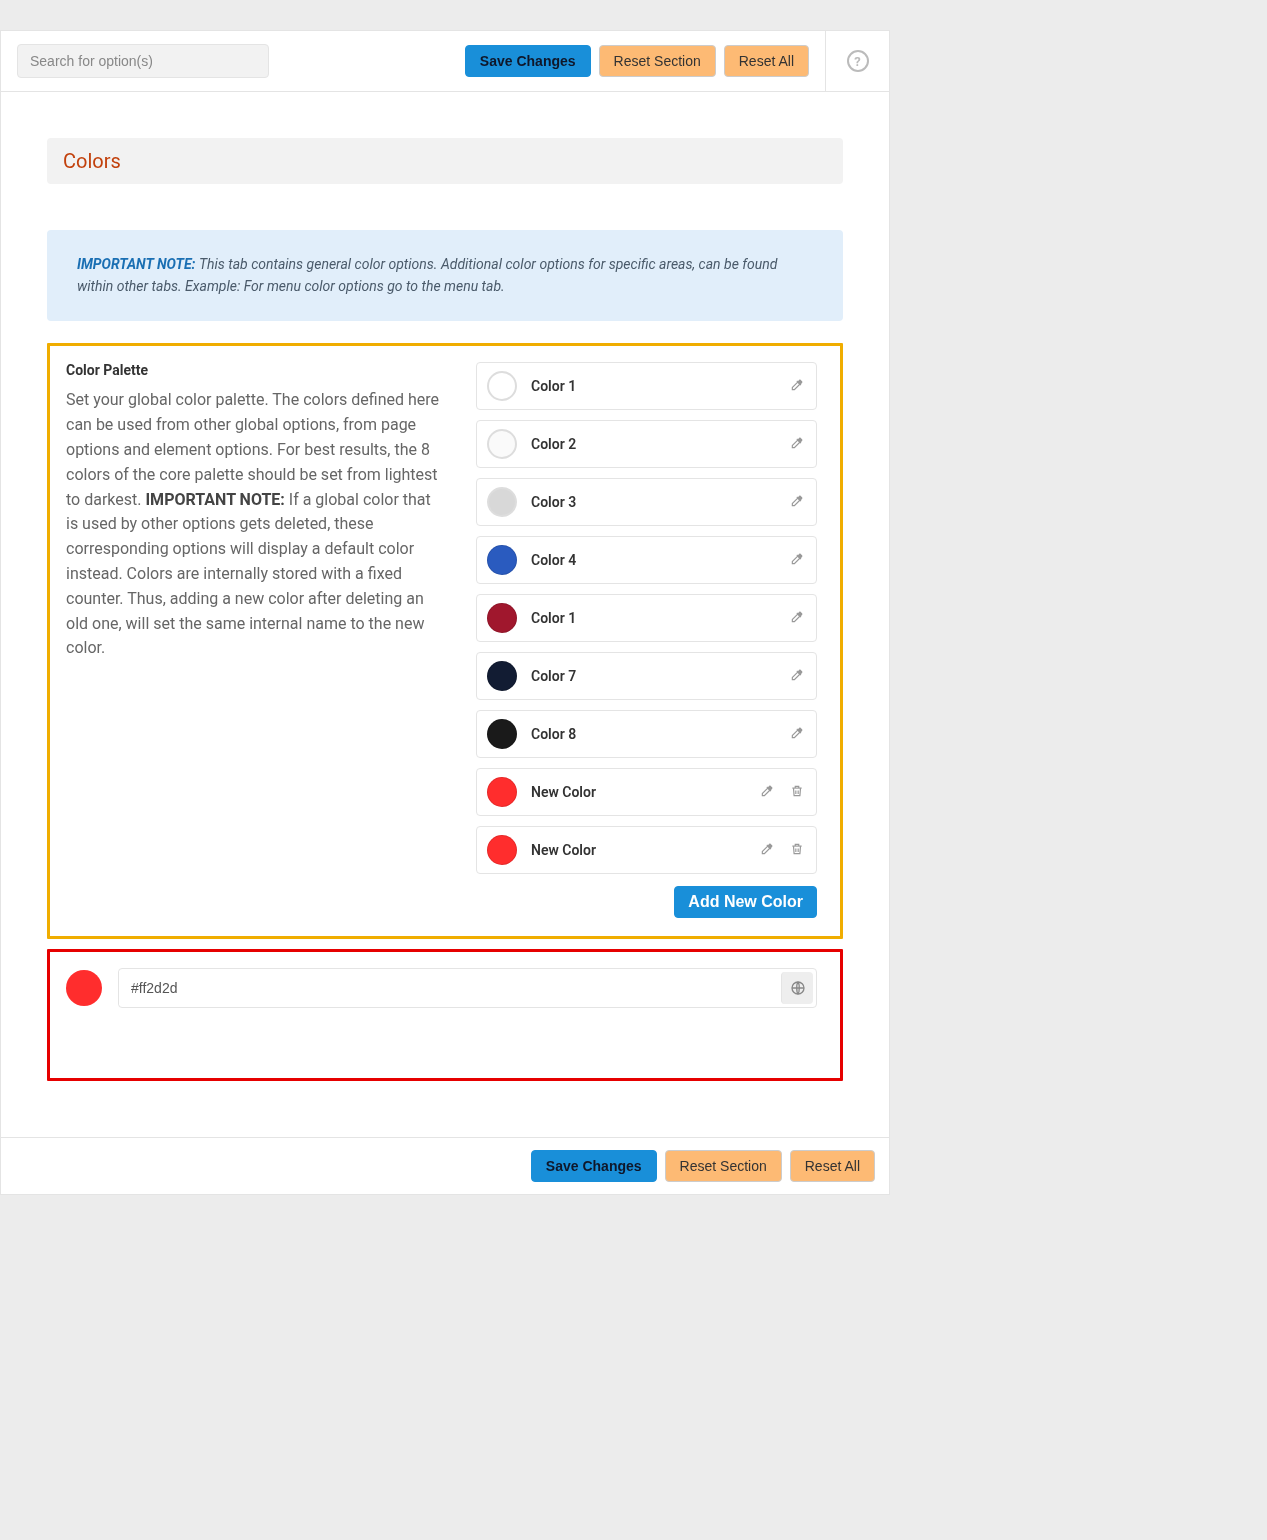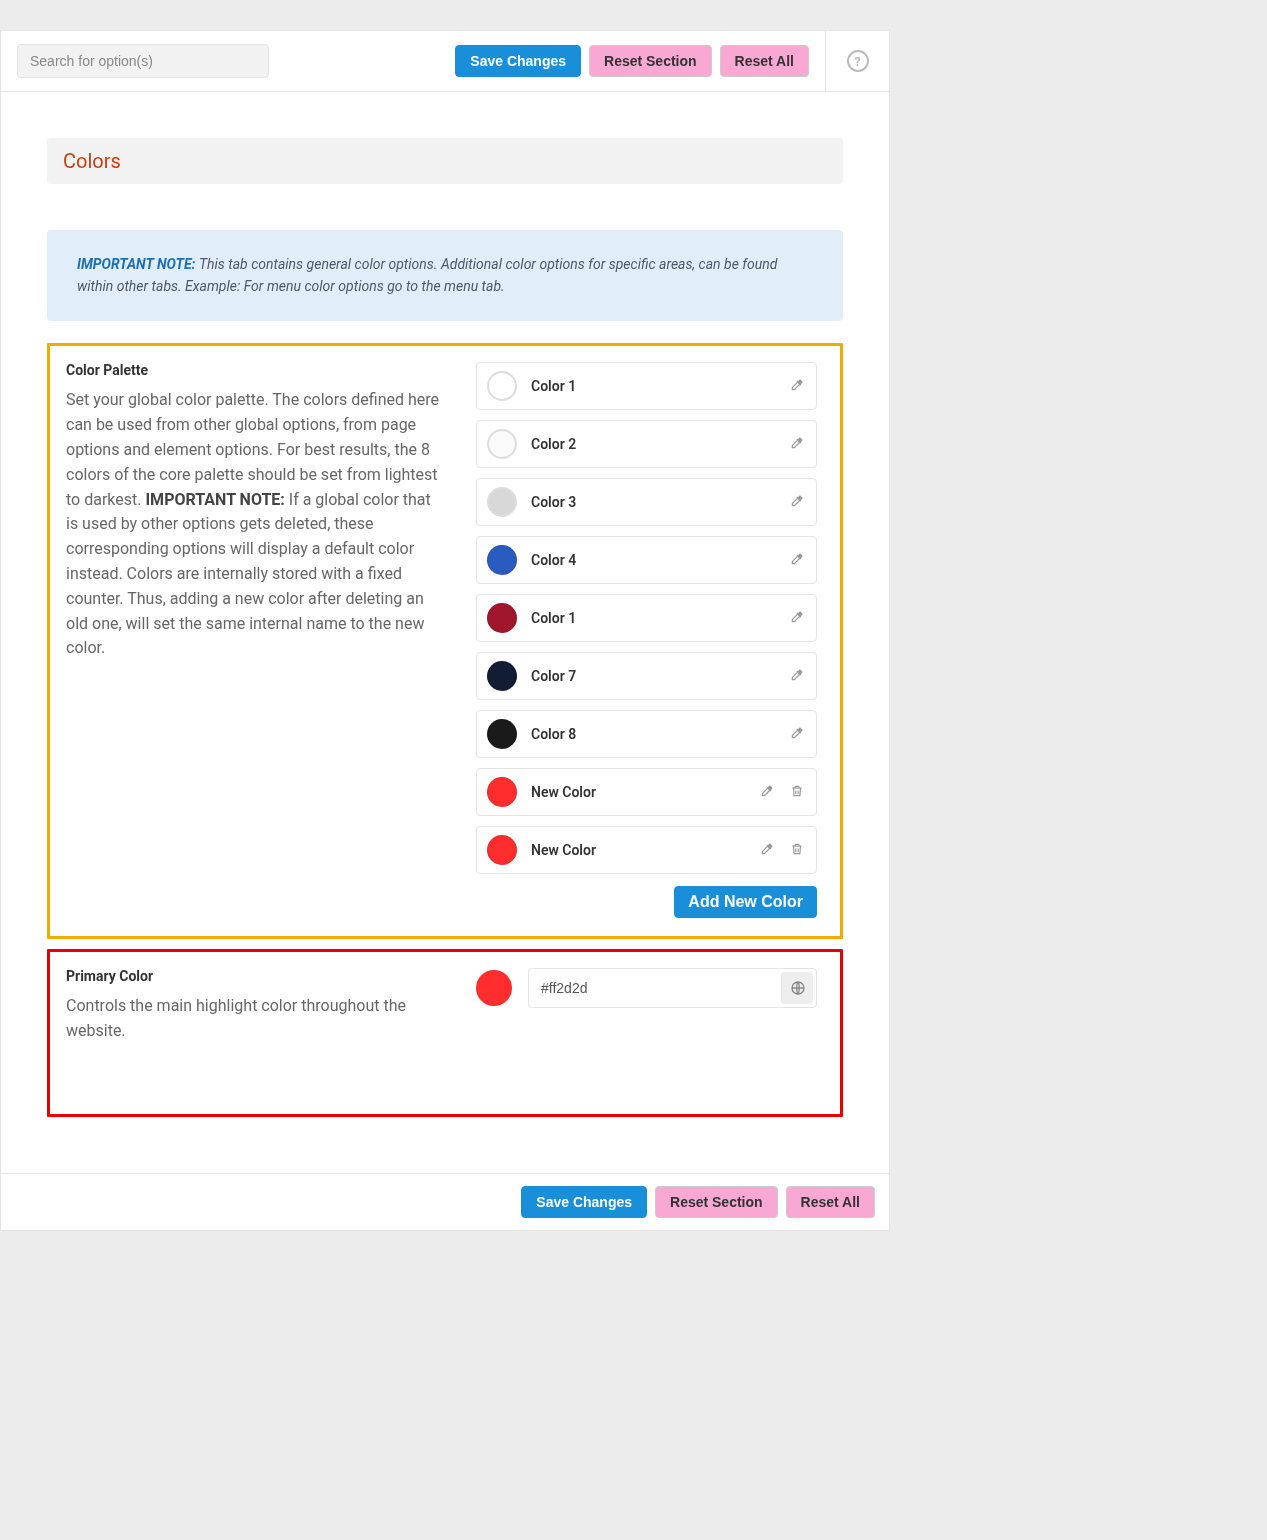--- a/index.html
+++ b/index.html
@@ -36,29 +36,28 @@
   }
   .search-input::placeholder { color: #888; }
   .topbar-spacer { flex: 1; }
   .btn {
     display: inline-block;
     border-radius: 4px;
     padding: 7px 14px;
     font-size: 14px;
     cursor: pointer;
     border: 1px solid #ccc;
-    background: #f9a8d4;
+    background: #fdba74;
     color: #333;
     margin-left: 8px;
-    font-weight: bold;
   }
   .btn-primary {
     background: #198fd9;
     border-color: #198fd9;
-    color: #ffffff;
+    color: #0f172a;
     font-weight: 600;
   }
   .help-area {
     width: 64px;
     border-left: 1px solid #e4e4e4;
     margin: -13px -16px -13px 16px;
     align-self: stretch;
     display: flex;
     align-items: center;
     justify-content: center;
@@ -376,24 +375,20 @@
               </div>
             <div class="add-color-row">
               <button class="btn-add">Add New Color</button>
             </div>
           </div>
         </div>
       </div>
 
       <div class="section-box red">
         <div class="two-col">
-          <div class="left-col">
-            <div class="setting-title">Primary Color</div>
-            <div class="setting-desc">Controls the main highlight color throughout the website.</div>
-          </div>
           <div class="right-col">
             <div class="primary-row">
               <div class="primary-swatch" style="background:#ff2d2d"></div>
               <div class="primary-input-wrap">
                 <input class="primary-input" value="#ff2d2d" style="">
                 <div class="globe-btn">
                   <svg width="16" height="16" viewBox="0 0 24 24" fill="none" stroke="currentColor" stroke-width="2">
                     <circle cx="12" cy="12" r="9"></circle>
                     <path d="M3 12h18"></path>
                     <path d="M12 3c2.5 3 2.5 15 0 18"></path>

